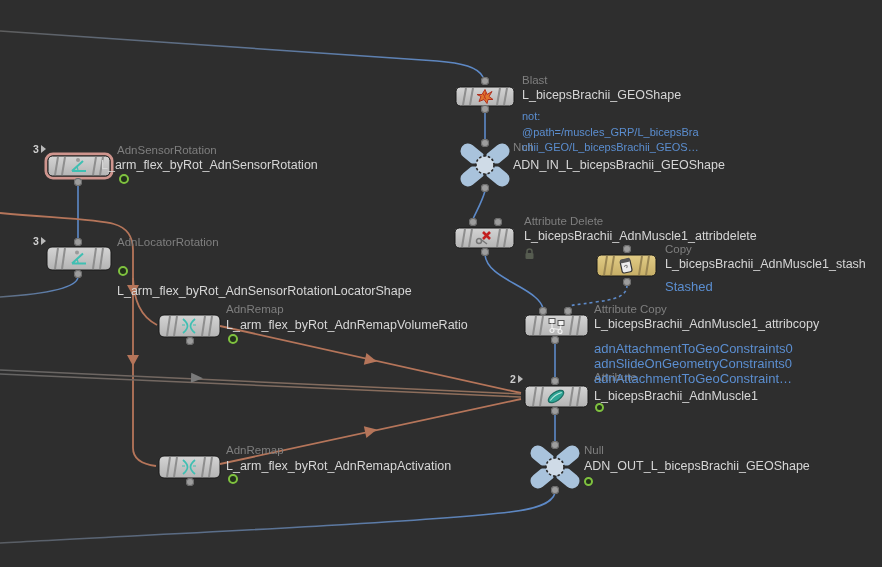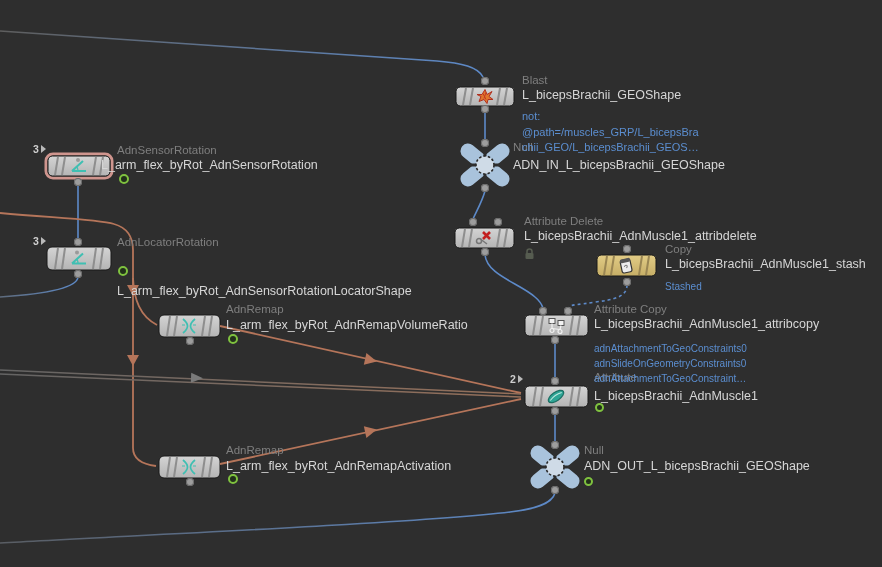--- a/index.html
+++ b/index.html
@@ -7,21 +7,21 @@
     position:relative;width:882px;height:567px;overflow:hidden;
     background:#2e2e2e;
     font-family:"Liberation Sans", sans-serif;
   }
   #wires{position:absolute;left:0;top:0;z-index:1;}
   .node-tile{position:absolute;}
   .dot{position:absolute;width:8px;height:8px;border-radius:50%;
        background:#9d9d9d;box-shadow:0 0 0 1px #6b6b6b inset;z-index:3;}
   .type-label{position:absolute;color:#7f7f7f;font-size:11.5px;white-space:nowrap;z-index:2;}
   .node-name{position:absolute;color:#d6d6d6;font-size:12.5px;white-space:nowrap;z-index:4;}
-  .blue-text{position:absolute;color:#5b8ed0;font-size:10px;white-space:nowrap;z-index:5;line-height:15px;}
+  .blue-text{position:absolute;color:#5b8ed0;font-size:13px;white-space:nowrap;z-index:5;line-height:15px;}
   .comment{font-size:11px;line-height:15.5px;}
   .ring-badge{position:absolute;width:10px;height:10px;border-radius:50%;
       border:2px solid #7fc23f;background:#22301a;box-sizing:border-box;z-index:4;}
   .ring-badge.small{width:9px;height:9px;border-width:2px;}
   .io-badge{position:absolute;display:flex;align-items:center;gap:2px;z-index:4;
       color:#cfcfcf;font-size:10.5px;font-weight:bold;}
   .io-badge .tri{width:0;height:0;border-left:5px solid #b9b9b9;
       border-top:4px solid transparent;border-bottom:4px solid transparent;}
   .lock{position:absolute;z-index:4;}
 </style>

